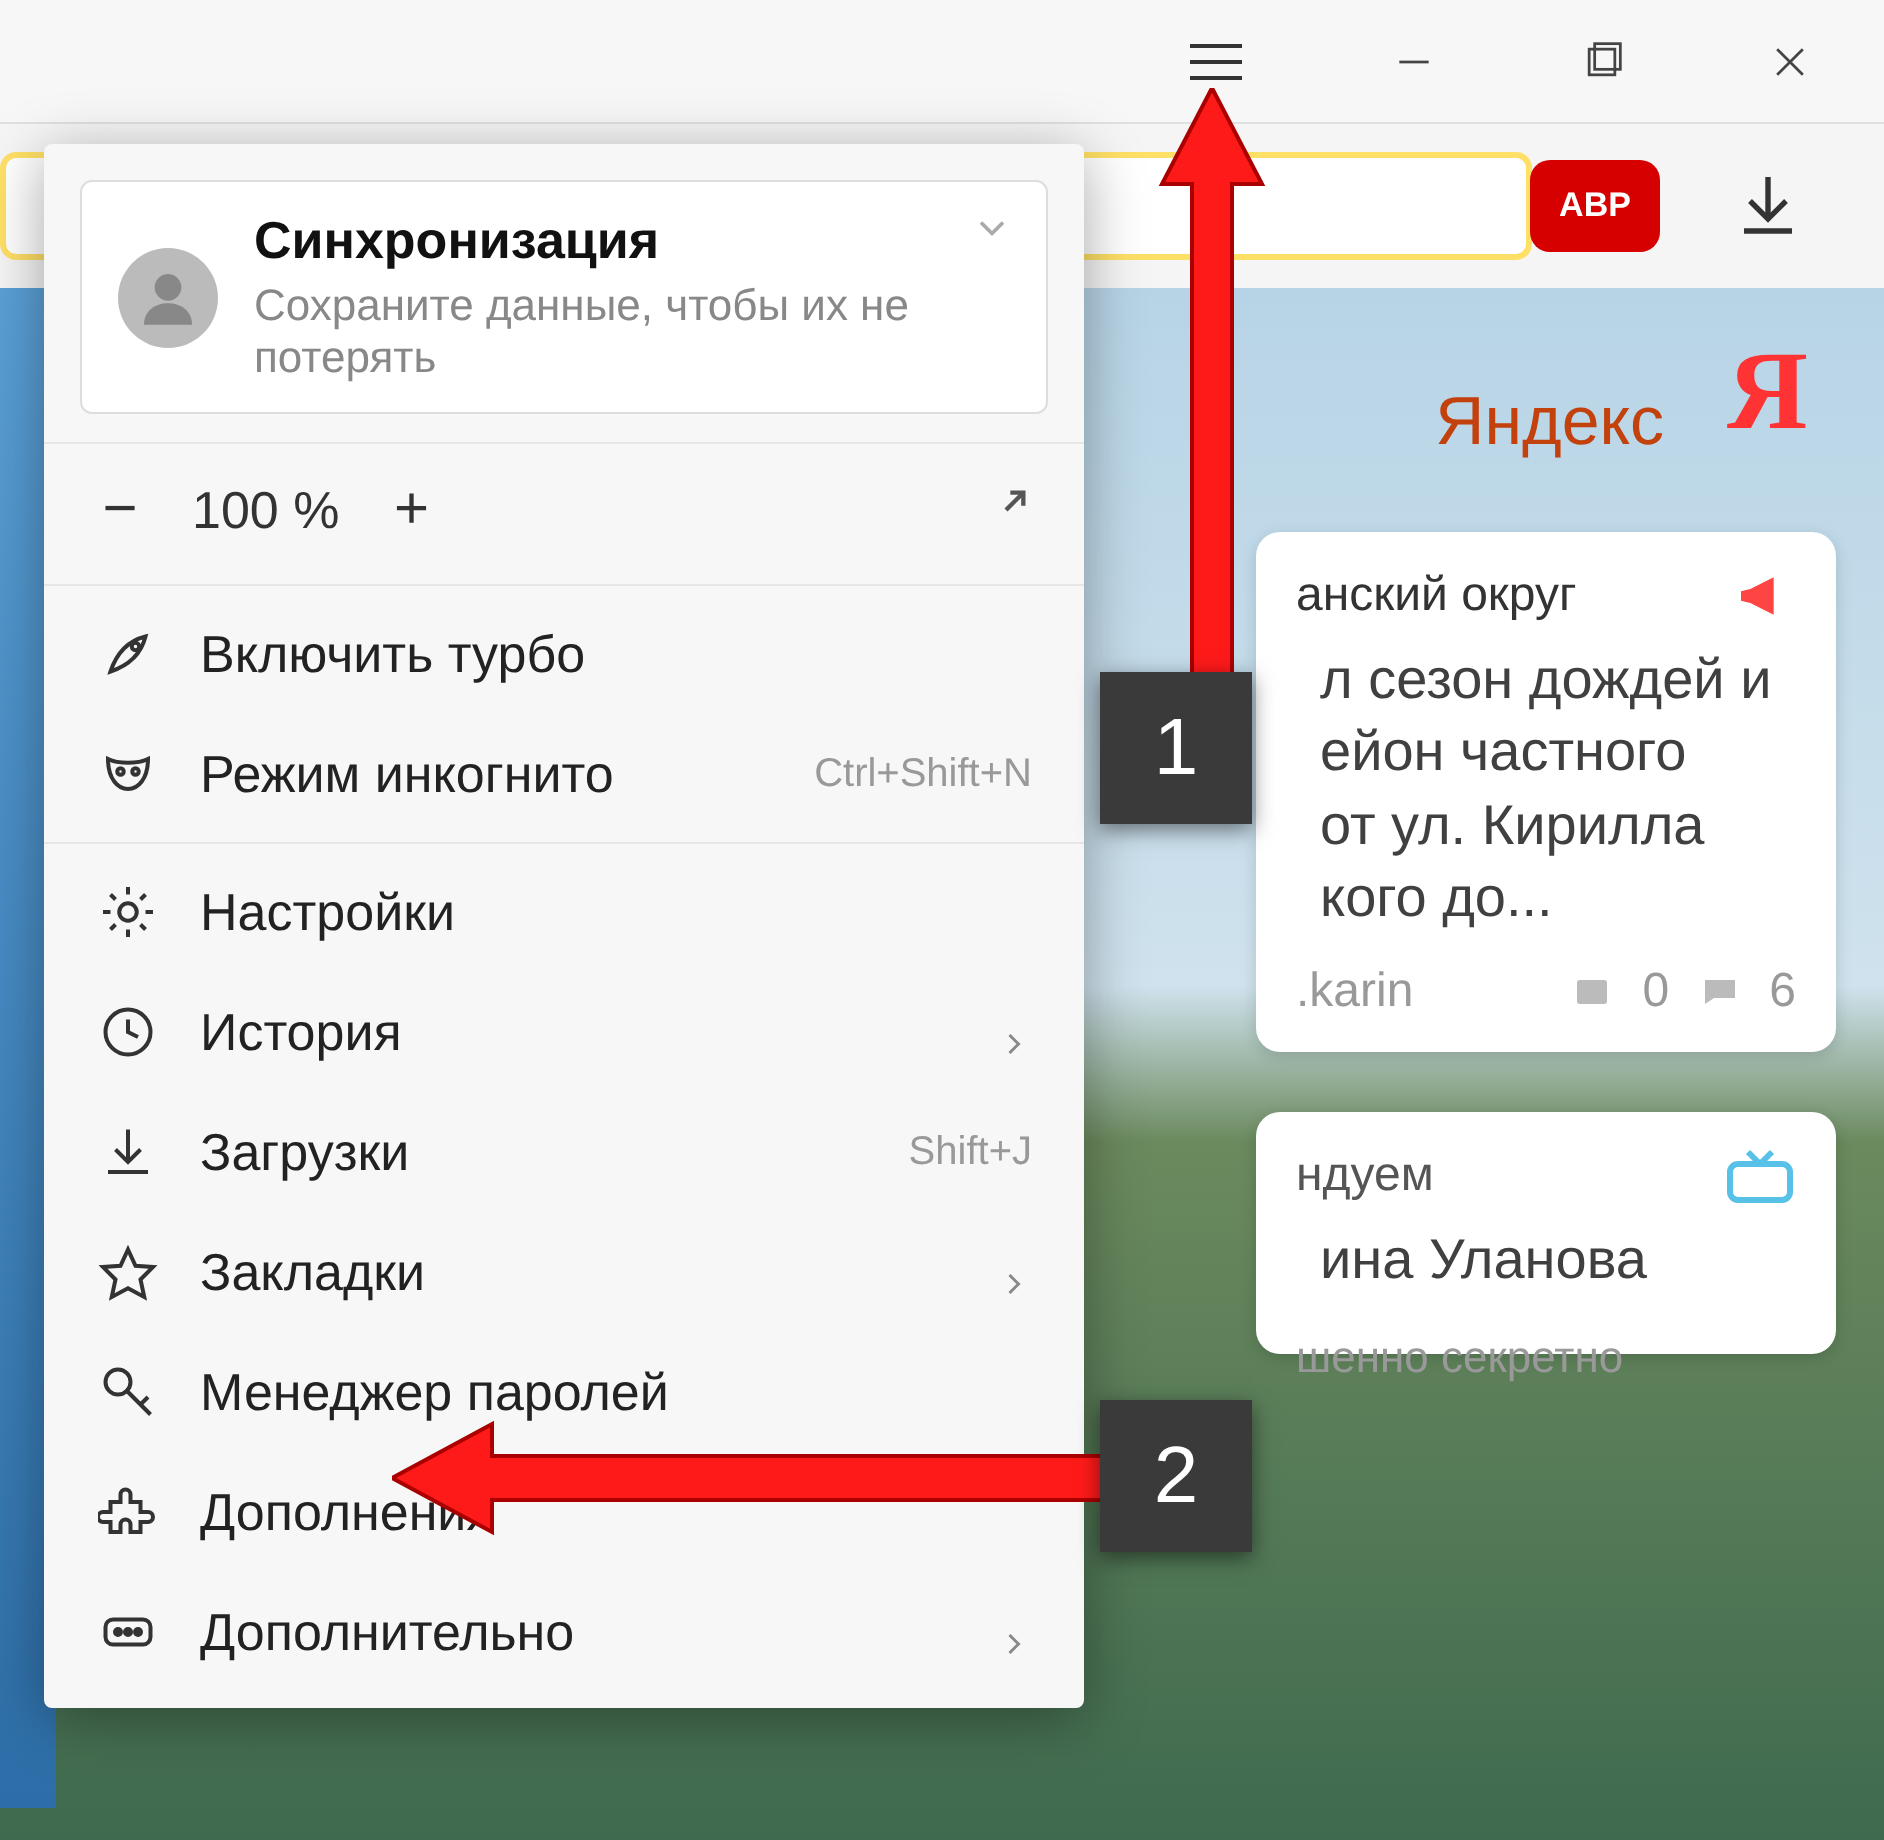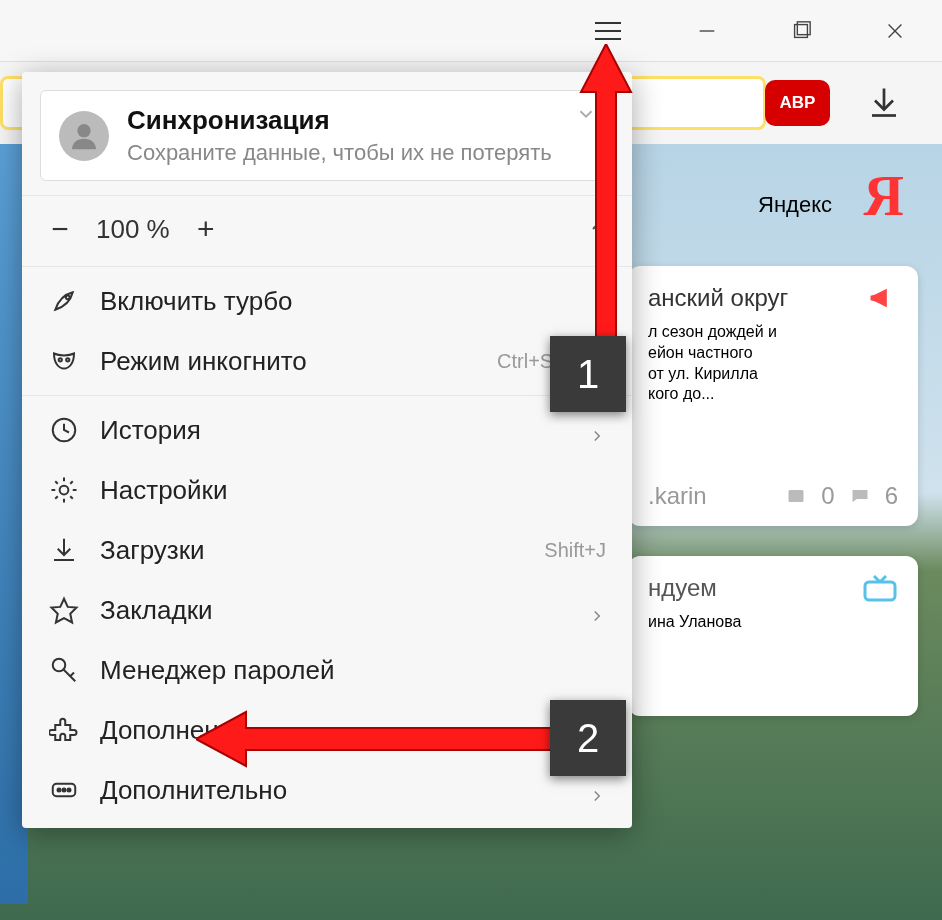--- a/index.html
+++ b/index.html
@@ -84,50 +84,51 @@
     position: absolute;
     top: 164px; right: 38px;
     font-size: 56px;
     font-weight: bold;
     color: #f33;
     font-family: "Times New Roman", serif;
   }
   .yandex-text {
     position: absolute;
     top: 192px; right: 110px;
-    font-size: 22px;
-    color: #000000;
+    font-size: 34px;
+    color: #c2410c;
   }
 
   
   .news-card, .rec-card {
     position: absolute;
     right: 24px;
     width: 290px;
     background: #fff;
     border-radius: 12px;
     padding: 18px 20px;
     box-shadow: 0 2px 8px rgba(0,0,0,0.15);
   }
   .news-card { top: 266px; height: 260px; }
-  .rec-card { top: 556px; height: 160px; }
+  .rec-card { top: 556px; height: 121px; }
   .news-title {
     font-size: 24px;
     color: #333;
     display: flex; justify-content: space-between; align-items: flex-start;
   }
   .megaphone {
     width: 34px; height: 28px;
     fill: #f44; flex-shrink: 0;
   }
   .news-body, .rec-body {
     margin-top: 10px;
-    color: #000000;
-    font-size: 16px;
+    color: #404040;
+    font-size: 28px;
     line-height: 1.3;
+    margin-left: 12px;
   }
   .news-meta {
     position: absolute;
     left: 20px; right: 20px; bottom: 16px;
     display: flex; justify-content: space-between;
     color: #999; font-size: 24px;
     align-items: center;
   }
   .news-meta .stats { display: flex; gap: 14px; align-items: center; }
   .mini-ico { width: 22px; height: 18px; fill: #bbb; }
@@ -143,21 +144,21 @@
     position: absolute;
     top: 144px; left: 0;
     width: 28px; height: 760px;
     background: linear-gradient(#5aa0d6, #2d6ea8);
   }
 
   
   .menu {
     position: absolute;
     top: 72px; left: 22px;
-    width: 610px;
+    width: 520px;
     background: #f7f7f7;
     border-radius: 4px;
     box-shadow: 0 6px 30px rgba(0,0,0,0.35);
     padding: 12px 0 8px 0;
   }
   .sync-box {
     margin: 6px 18px 14px 18px;
     background: #fff;
     border: 1px solid #ddd;
     border-radius: 6px;
@@ -319,20 +320,21 @@
 <div class="rec-card">
   <div class="rec-head">
     <span>ндуем</span>
     <svg class="tv-ico" viewBox="0 0 36 28">
         <rect x="3" y="8" width="30" height="18" rx="4"></rect>
         <line x1="12" y1="2" x2="18" y2="8"></line>
         <line x1="24" y1="2" x2="18" y2="8"></line>
       </svg>
   </div>
   <div class="rec-body">ина Уланова</div>
+  <div class="rec-sub">шенно секретно</div>
 </div>
 
 <div class="menu">
 
   <div class="sync-box">
     <div class="avatar">
       <svg viewBox="0 0 24 24">
           <circle cx="12" cy="8" r="5"></circle>
           <path d="M3 22c0-5 4-8 9-8s9 3 9 8"></path>
         </svg>
@@ -383,38 +385,38 @@
       </span>
     <span class="label">Режим инкогнито</span>
     <span class="shortcut">Ctrl+Shift+N</span>
   </div>
 
   <div class="sep"></div>
 
   <div class="mi">
     <span class="ico">
         <svg viewBox="0 0 24 24">
+          <circle cx="12" cy="12" r="3.5"></circle>
+          <path d="M12 2v3M12 19v3M2 12h3M19 12h3M5 5l2 2M17 17l2 2M19 5l-2 2M7 17l-2 2"></path>
+        </svg>
+      </span>
+    <span class="label">Настройки</span>
+  </div>
+
+  <div class="mi">
+    <span class="ico">
+        <svg viewBox="0 0 24 24">
           <circle cx="12" cy="12" r="9"></circle>
           <polyline points="12 7 12 12 16 14"></polyline>
         </svg>
       </span>
     <span class="label">История</span>
     <span class="chev"><svg viewBox="0 0 24 24">
           <polyline points="9 6 15 12 9 18"></polyline>
         </svg></span>
-  </div>
-
-  <div class="mi">
-    <span class="ico">
-        <svg viewBox="0 0 24 24">
-          <circle cx="12" cy="12" r="3.5"></circle>
-          <path d="M12 2v3M12 19v3M2 12h3M19 12h3M5 5l2 2M17 17l2 2M19 5l-2 2M7 17l-2 2"></path>
-        </svg>
-      </span>
-    <span class="label">Настройки</span>
   </div>
 
   <div class="mi">
     <span class="ico">
         <svg viewBox="0 0 24 24">
           <line x1="12" y1="3" x2="12" y2="15"></line>
           <polyline points="7 11 12 16 17 11"></polyline>
           <line x1="4" y1="20" x2="20" y2="20"></line>
         </svg>
       </span>

